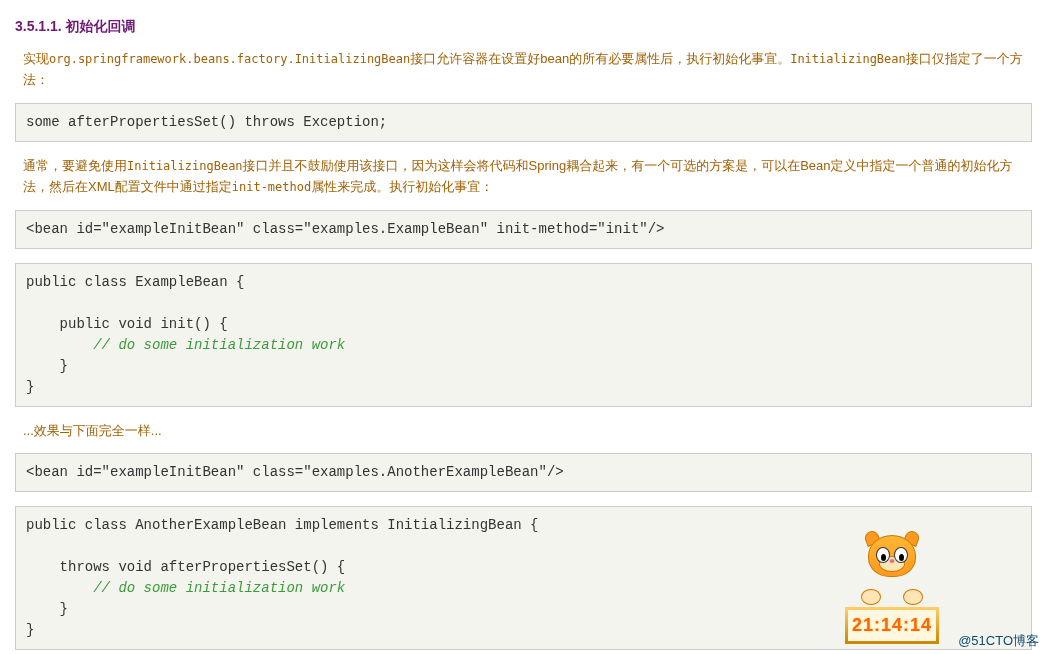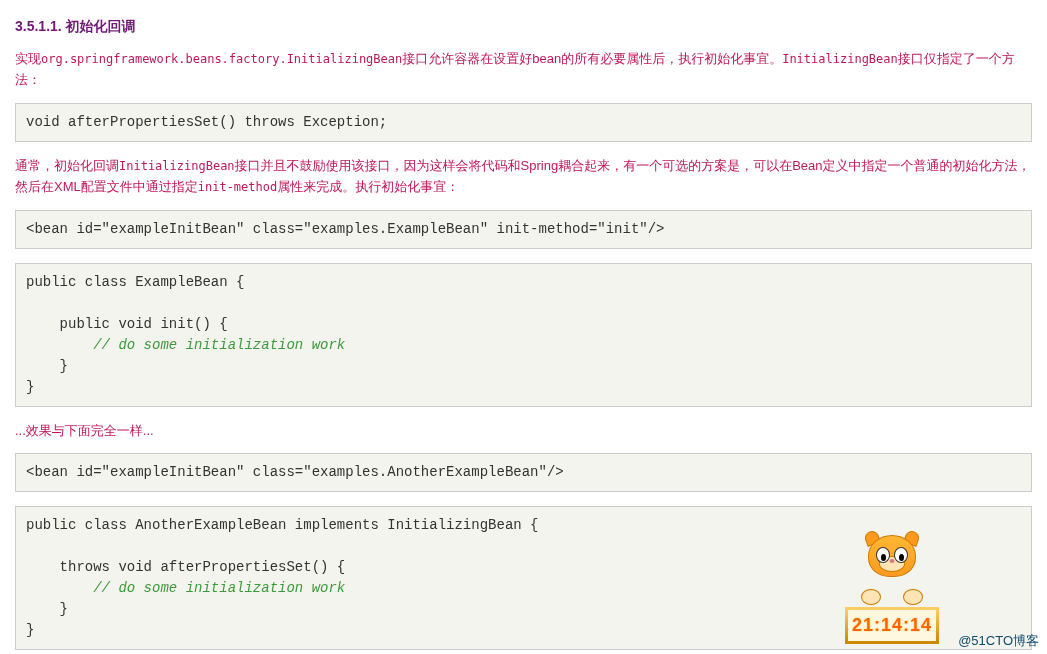--- a/index.html
+++ b/index.html
@@ -20,21 +20,22 @@
     }
     .heading {
       font-weight: bold;
       font-size: 14px;
       margin-bottom: 12px;
       color: #701a75;
     }
     .paragraph {
       font-size: 13px;
       margin-bottom: 12px;
-      color: #be185d;
+      color: #a16207;
+      margin-left: 8px;
     }
     .code-inline {
       font-family: "NSimSun", "SimSun", monospace;
       font-size: 12px;
     }
     .code-block {
       background: #f4f4ee;
       border: 1px solid #ccc;
       padding: 8px 10px;
       margin-bottom: 14px;
@@ -173,24 +174,24 @@
   </style>
 </head>
 <body>
 
 <h3 class="heading">3.5.1.1. 初始化回调</h3>
 
 <p class="paragraph">
   <span>实现</span><span class="code-inline">org.springframework.beans.factory.InitializingBean</span><span>接口允许容器在设置好bean的所有必要属性后，执行初始化事宜。</span><span class="code-inline">InitializingBean</span><span>接口仅指定了一个方法：</span>
 </p>
 
-<div class="code-block">void afterPropertiesSet() throws Exception;</div>
+<div class="code-block">some afterPropertiesSet() throws Exception;</div>
 
 <p class="paragraph">
-  <span>通常，初始化回调</span><span class="code-inline">InitializingBean</span><span>接口并且不鼓励使用该接口，因为这样会将代码和Spring耦合起来，有一个可选的方案是，可以在Bean定义中指定一个普通的初始化方法，然后在XML配置文件中通过指定</span><span class="code-inline">init-method</span><span>属性来完成。执行初始化事宜：</span>
+  <span>通常，要避免使用</span><span class="code-inline">InitializingBean</span><span>接口并且不鼓励使用该接口，因为这样会将代码和Spring耦合起来，有一个可选的方案是，可以在Bean定义中指定一个普通的初始化方法，然后在XML配置文件中通过指定</span><span class="code-inline">init-method</span><span>属性来完成。执行初始化事宜：</span>
 </p>
 
 <div class="code-block">&lt;bean id="exampleInitBean" class="examples.ExampleBean" init-method="init"/&gt;</div>
 
 <div class="code-block"><span>public class ExampleBean {</span>
 <span></span>
 <span>    public void init() {</span>
 <span class="comment">        // do some initialization work</span>
 <span>    }</span>
 <span>}</span></div>

